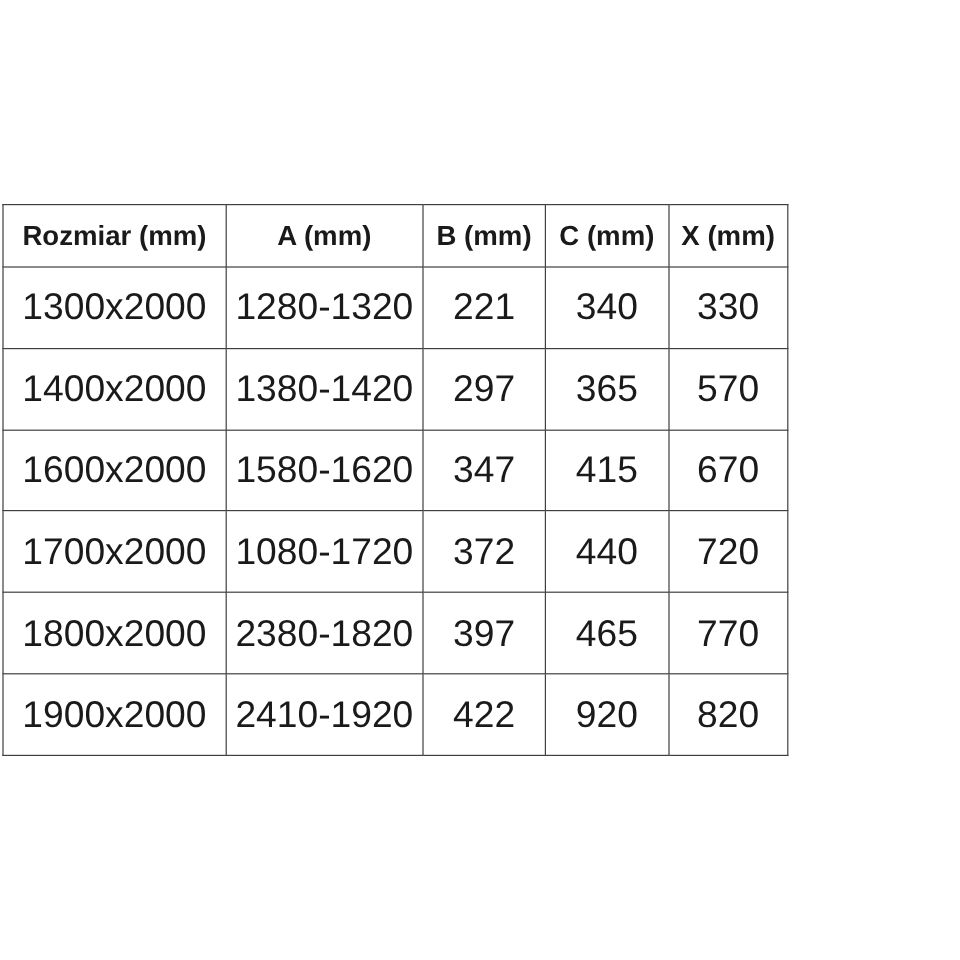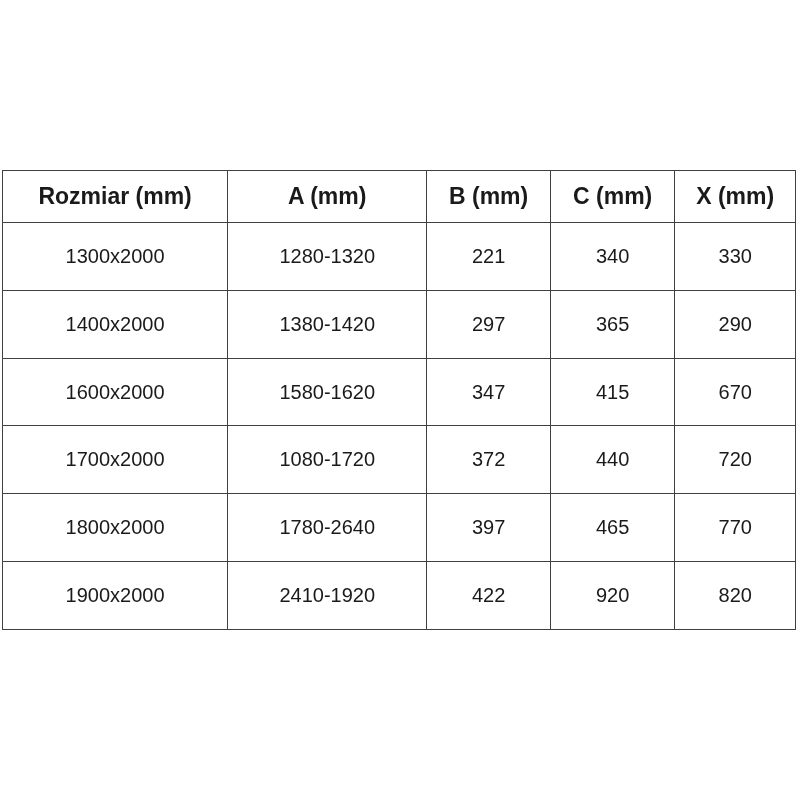--- a/index.html
+++ b/index.html
@@ -14,21 +14,21 @@
     position: relative;
     width: 800px;
     height: 800px;
     background: #ffffff;
     overflow: hidden;
   }
   table.spec-table {
     position: absolute;
     left: 2px;
     top: 170px;
-    width: 794px;
+    width: 655px;
     height: 460px;
     border-collapse: collapse;
     table-layout: fixed;
     color: #1a1a1a;
     padding-left: 20px;
   }
   table.spec-table th,
   table.spec-table td {
     border: 1px solid #404040;
     text-align: center;
@@ -39,21 +39,21 @@
   }
   table.spec-table thead tr { height: 52px; }
   table.spec-table tbody tr { height: 51px; }
   table.spec-table th {
     font-weight: bold;
     font-size: 23px;
     letter-spacing: 0px;
   }
   table.spec-table td {
     font-weight: normal;
-    font-size: 20px;
+    font-size: 31px;
   }
 </style>
 </head>
 <body>
 
 <div class="canvas">
   <table class="spec-table">
     <colgroup>
       <col style="width:28.4%">
       <col style="width:25.1%">
@@ -76,39 +76,39 @@
         <td>1280-1320</td>
         <td>221</td>
         <td>340</td>
         <td>330</td>
       </tr>
       <tr>
         <td>1400x2000</td>
         <td>1380-1420</td>
         <td>297</td>
         <td>365</td>
-        <td>290</td>
+        <td>570</td>
       </tr>
       <tr>
         <td>1600x2000</td>
         <td>1580-1620</td>
         <td>347</td>
         <td>415</td>
         <td>670</td>
       </tr>
       <tr>
         <td>1700x2000</td>
         <td>1080-1720</td>
         <td>372</td>
         <td>440</td>
         <td>720</td>
       </tr>
       <tr>
         <td>1800x2000</td>
-        <td>1780-2640</td>
+        <td>2380-1820</td>
         <td>397</td>
         <td>465</td>
         <td>770</td>
       </tr>
       <tr>
         <td>1900x2000</td>
         <td>2410-1920</td>
         <td>422</td>
         <td>920</td>
         <td>820</td>

